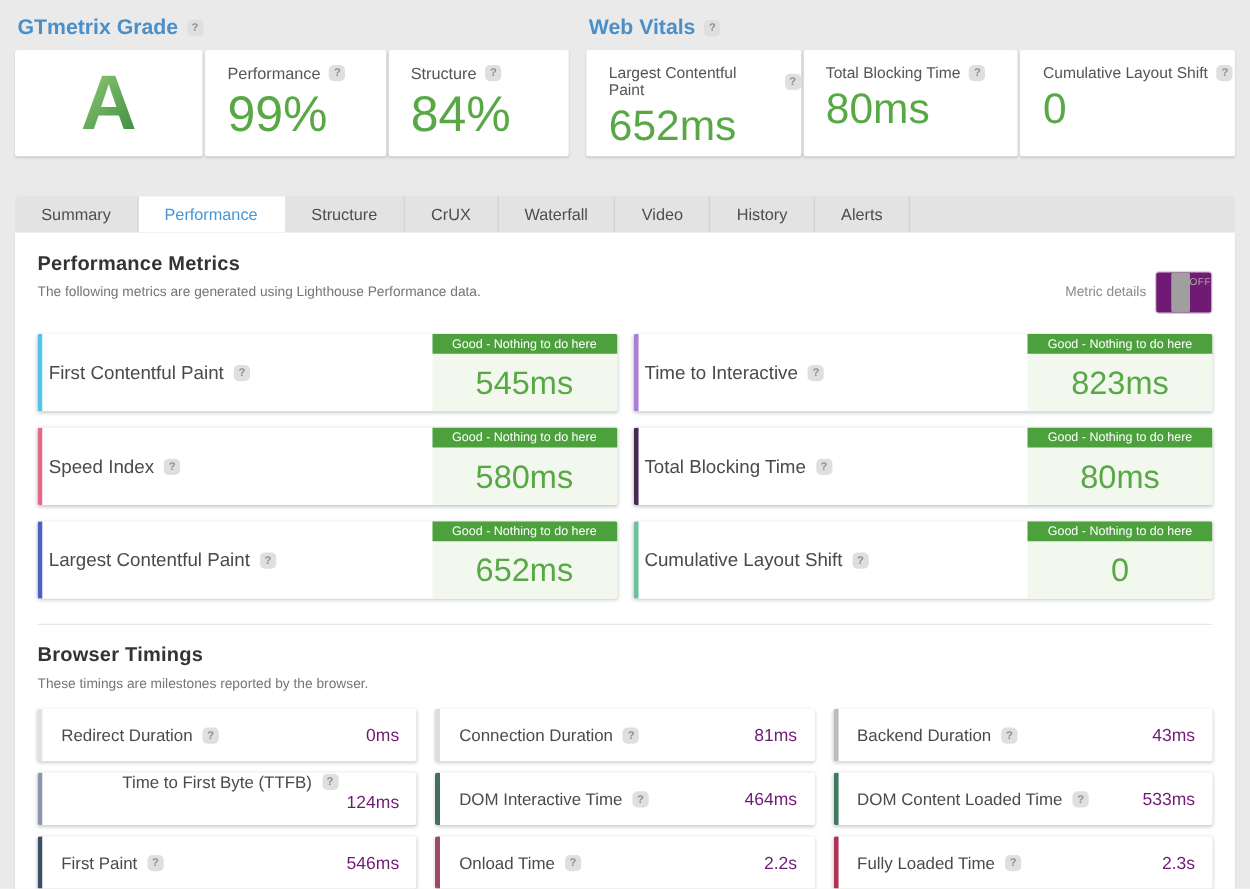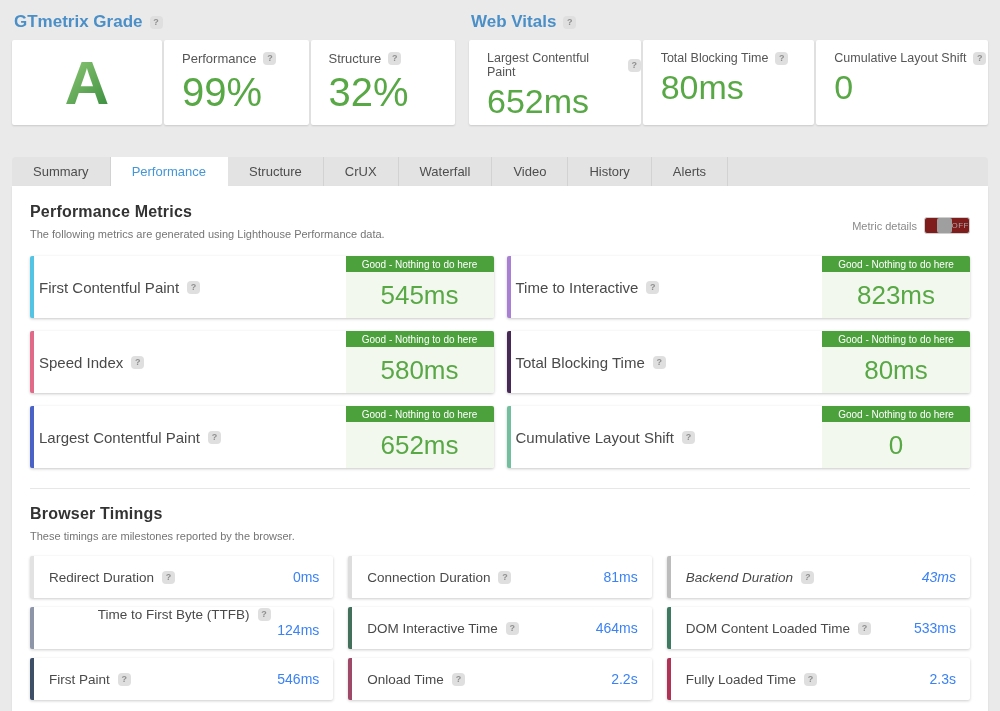--- a/index.html
+++ b/index.html
@@ -62,21 +62,21 @@
     box-shadow:0 1px 2px rgba(0,0,0,0.1);
   }
   .pm-header { display:flex; align-items:flex-start; }
   .pm-header .titles { flex:1; }
   h2.sec-title { font-size:16px; font-weight:bold; color:#333; letter-spacing:.2px; }
   p.sec-sub { font-size:11px; color:#757575; margin-top:7px; }
 
   .toggle-wrap { display:flex; align-items:center; gap:7px; margin-top:14px; cursor:pointer; }
   .toggle-label { font-size:11px; color:#8a8a8a; }
   .switch {
-    width:46px; height:17px; background:#7f1d1d; border:1px solid #cfcfcf;
+    width:46px; height:34px; background:#701a75; border:1px solid #cfcfcf;
     border-radius:3px; display:flex; overflow:hidden;padding-left:12px;
   }
   .switch .knob { width:19px; height:100%; background:#9f9f9f; border-radius:2px; }
   .switch .off-text { flex:1; font-size:8px; color:#aaa; text-align:center; line-height:15px; letter-spacing:.5px; }
 
   
   .metric-grid {
     margin-top:16px;
     display:grid; grid-template-columns:1fr 1fr; gap:13px;
   }
@@ -105,21 +105,21 @@
   .timing-grid {
     margin-top:14px;
     display:grid; grid-template-columns:1fr 1fr 1fr; column-gap:15px; row-gap:9px;
   }
   .timing-card {
     height:42px; background:#fff; border-radius:2px; display:flex; align-items:center;
     box-shadow:0 1px 3px rgba(0,0,0,0.2);
     border-left:4px solid #ccc; padding:0 14px 0 15px;
   }
   .timing-card .t-label { font-size:13.5px; color:#4a4a4a; display:flex; align-items:center; gap:8px; }
-  .timing-card .t-value { margin-left:auto; font-size:14px; color:#3b82f6; }
+  .timing-card .t-value { margin-left:auto; font-size:14px; color:#701a75; }
 </style>
 </head>
 <body>
 
 <div class="page">
 
   <div class="top-row">
 
     <section class="grade-col">
       <div class="section-header">
@@ -136,21 +136,21 @@
       <span class="top-metric-label">Performance</span>
       <span class="help-icon">?</span>
     </div>
     <div class="top-metric-value">99%</div>
   </div>
           <div class="top-card top-metric">
     <div class="top-metric-label-row">
       <span class="top-metric-label">Structure</span>
       <span class="help-icon">?</span>
     </div>
-    <div class="top-metric-value">32%</div>
+    <div class="top-metric-value">84%</div>
   </div>
         </div>
     </section>
 
     <section class="vitals-col">
       <div class="section-header">
         <span class="section-title">Web Vitals</span>
         <span class="help-icon">?</span>
       </div>
       <div class="top-cards">
@@ -288,21 +288,21 @@
     </span>
     <span class="t-value">0ms</span>
   </div>
           <div class="timing-card" style="border-left-color: rgb(221, 221, 221);">
     <span class="t-label">
       <span>Connection Duration</span>
       <span class="help-icon">?</span>
     </span>
     <span class="t-value">81ms</span>
   </div>
-          <div class="timing-card" style="border-left-color: rgb(188, 188, 188); font-style: italic;">
+          <div class="timing-card" style="border-left-color: rgb(188, 188, 188);">
     <span class="t-label">
       <span>Backend Duration</span>
       <span class="help-icon">?</span>
     </span>
     <span class="t-value">43ms</span>
   </div>
           <div class="timing-card" style="border-left-color: rgb(141, 149, 169); flex-direction: column;">
     <span class="t-label">
       <span>Time to First Byte (TTFB)</span>
       <span class="help-icon">?</span>

